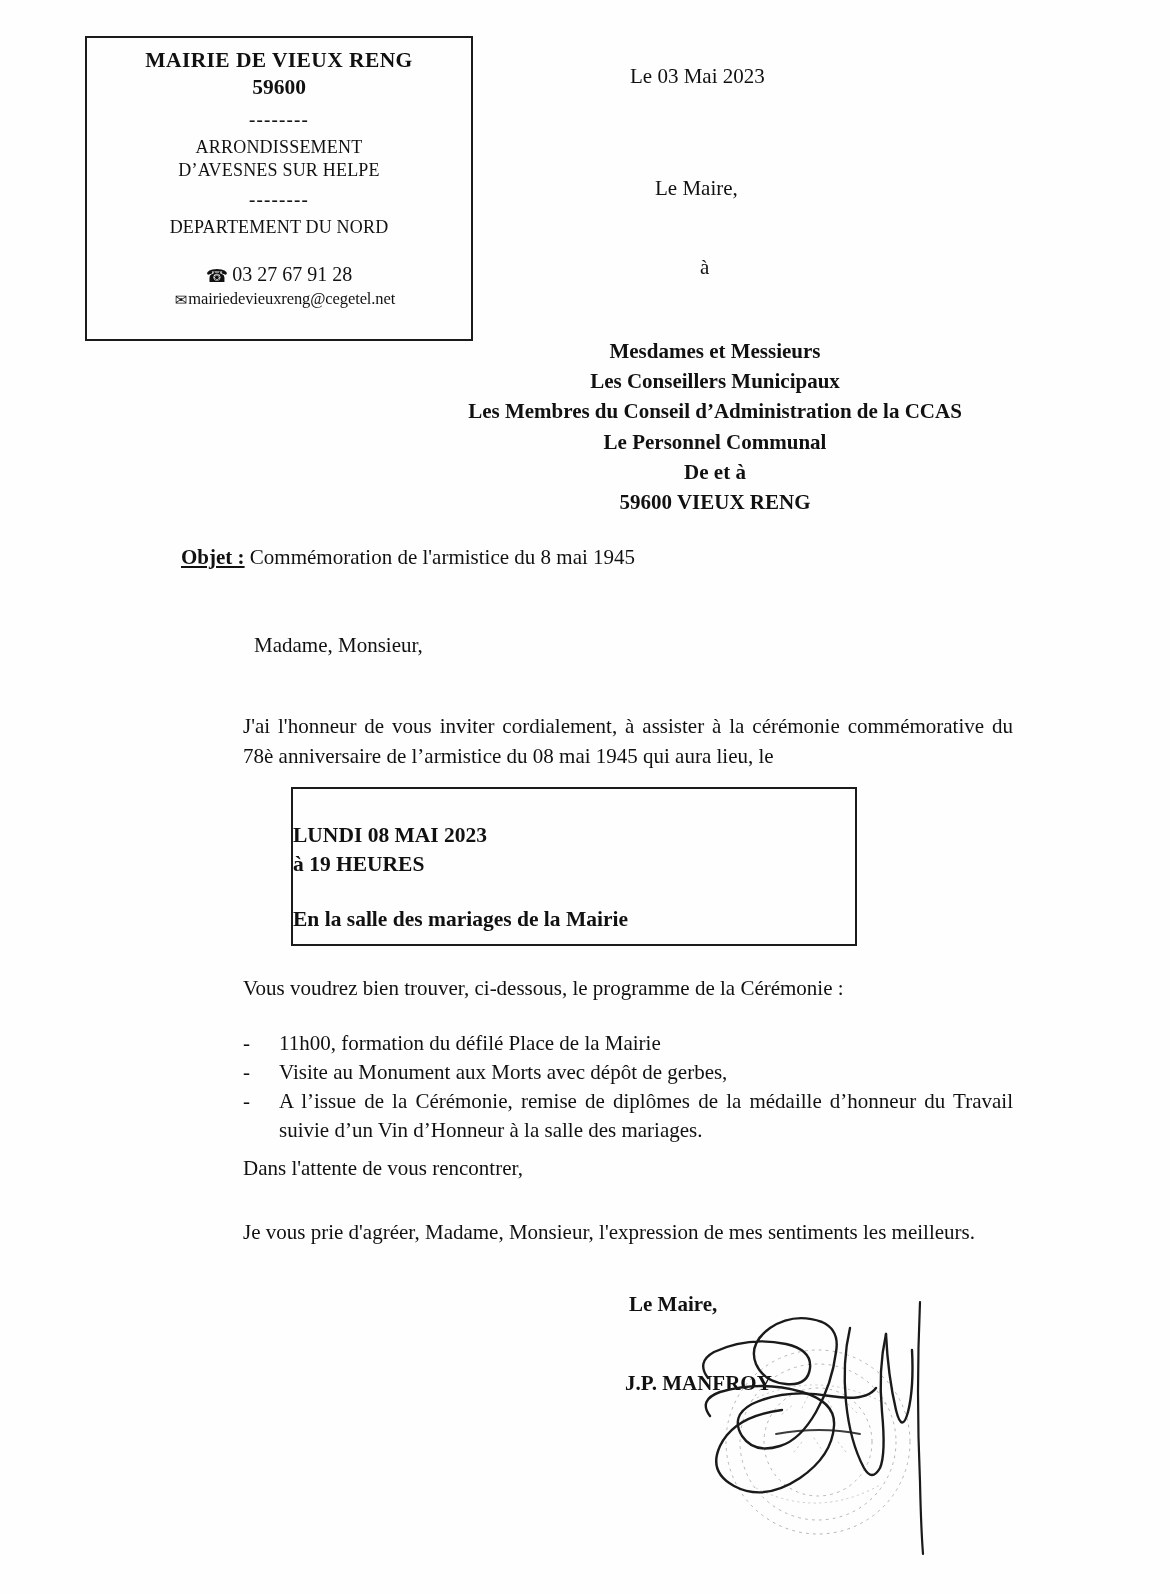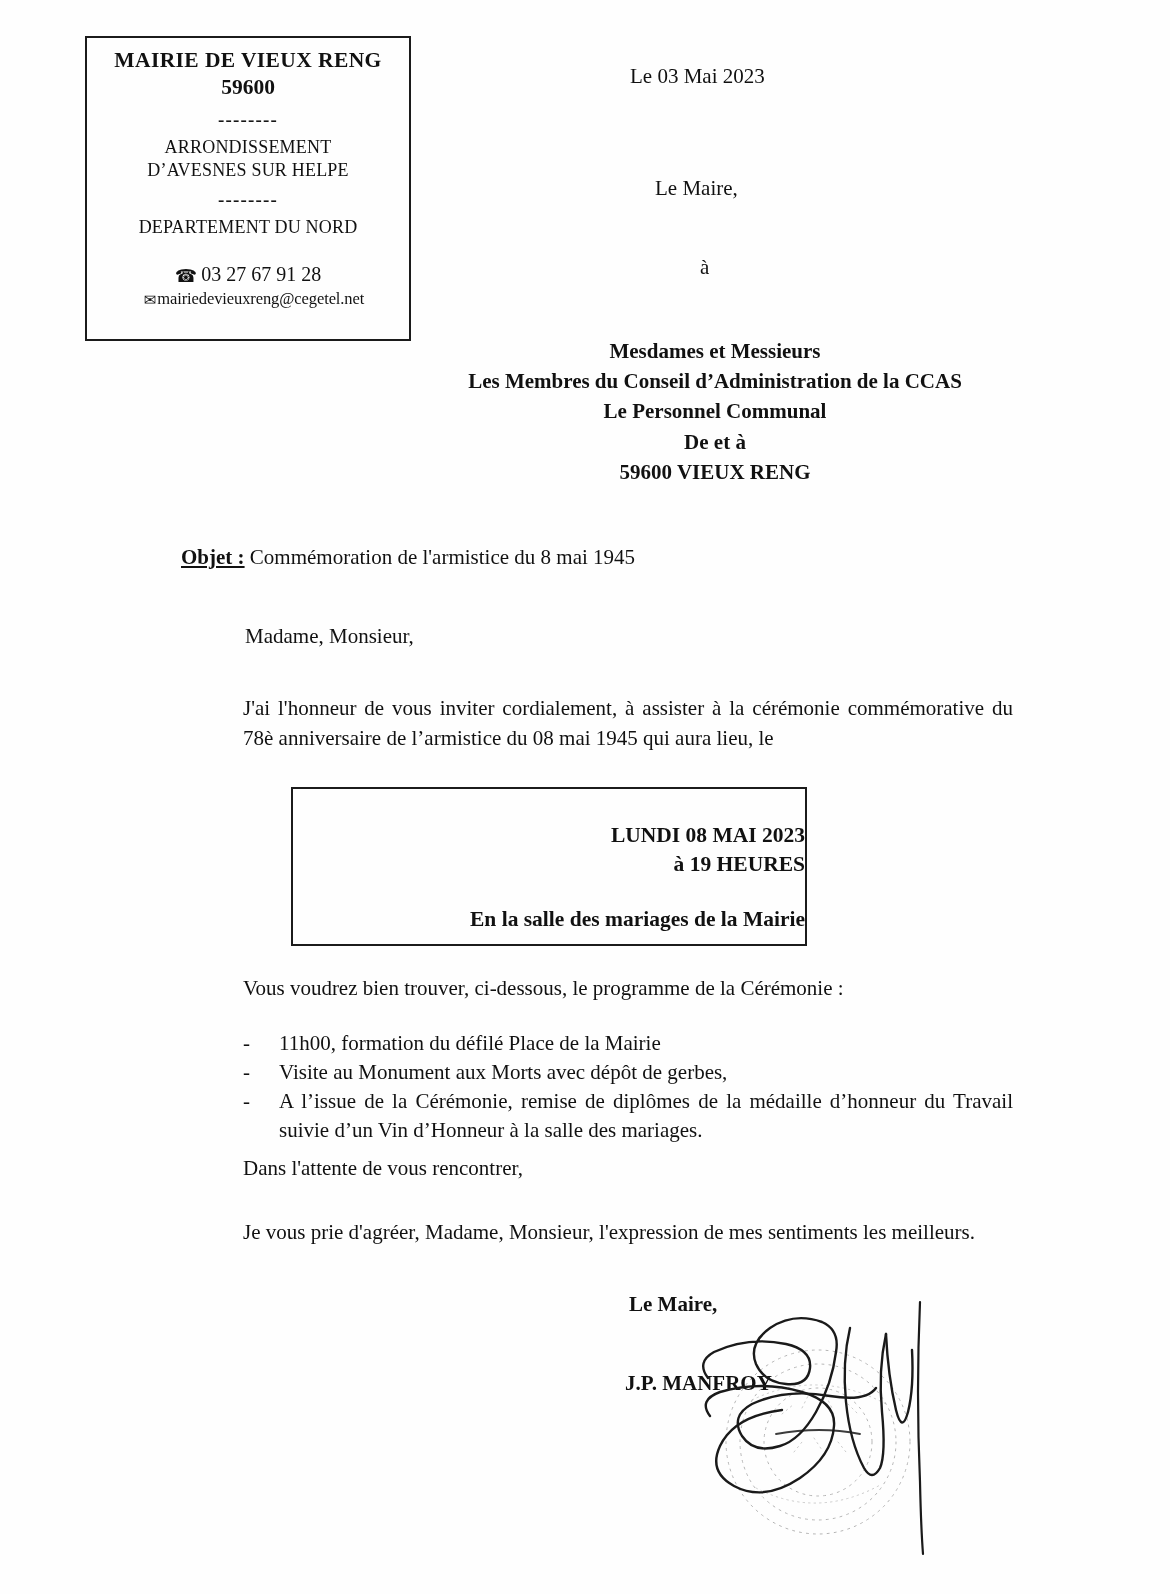--- a/index.html
+++ b/index.html
@@ -20,21 +20,21 @@
     position: absolute;
     inset: 0;
     background: #fefefe;
   }
 
   
   .letterhead {
     position: absolute;
     left: 85px;
     top: 36px;
-    width: 326px;
+    width: 388px;
     height: 305px;
     border: 2px solid #1b1b1b;
     box-sizing: border-box;
     text-align: center;
     padding-top: 9px;
   }
   .lh-title {
     font-size: 21.5px;
     font-weight: bold;
     letter-spacing: 0.4px;
@@ -136,38 +136,38 @@
 
   
   .body-block {
     position: absolute;
     left: 243px;
     top: 620px;
     width: 770px;
     font-size: 21px;
     line-height: 1.42;
   }
-  .salutation { margin: 2px; }
+  .salutation { margin: 11px; }
   .para-justified {
     margin: 0;
     text-align: justify;
     text-align-last: left;
   }
   .gap-lg { height: 40px; }
 
   
   .announce-box {
     position: absolute;
     left: 291px;
     top: 787px;
-    width: 516px;
+    width: 566px;
     height: 159px;
     border: 2px solid #1b1b1b;
     box-sizing: border-box;
-    text-align: right;
+    text-align: left;
   }
   .announce-date {
     margin-top: 32px;
     font-size: 21.5px;
     font-weight: bold;
     line-height: 1.36;
   }
   .announce-place {
     margin-top: 28px;
     font-size: 21.5px;
@@ -267,20 +267,21 @@
       <div class="lh-mail"><span class="icon">✉</span><span>mairiedevieuxreng@cegetel.net</span></div>
     </div>
   </div>
 
   <div class="date-line">Le 03 Mai 2023</div>
   <div class="sender-line">Le Maire,</div>
   <div class="to-line">à</div>
 
   <div class="recipient">
     <div>Mesdames et Messieurs</div>
+    <div>Les Conseillers Municipaux</div>
     <div>Les Membres du Conseil d’Administration de la CCAS</div>
     <div>Le Personnel Communal</div>
     <div>De et à</div>
     <div>59600 VIEUX RENG</div>
   </div>
 
   <div class="objet"><span class="label">Objet :</span> <span>Commémoration de l'armistice du 8 mai 1945</span></div>
 
   <div class="body-block">
     <p class="salutation">Madame, Monsieur,</p>

